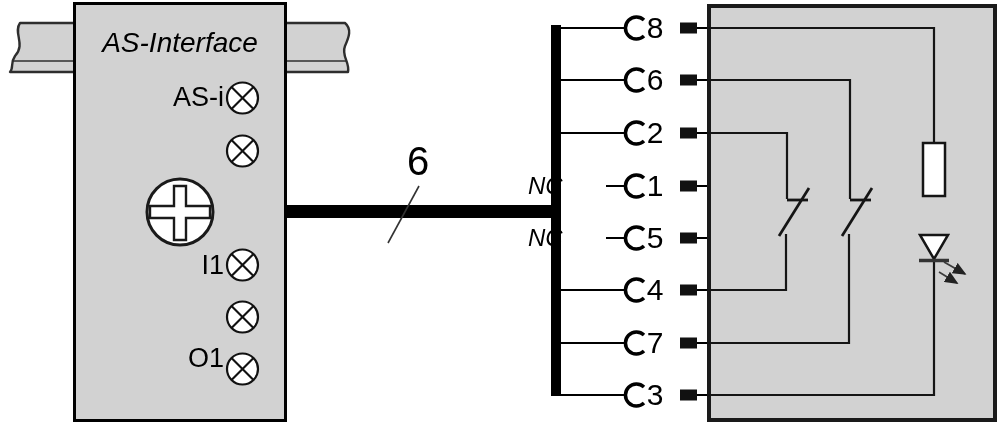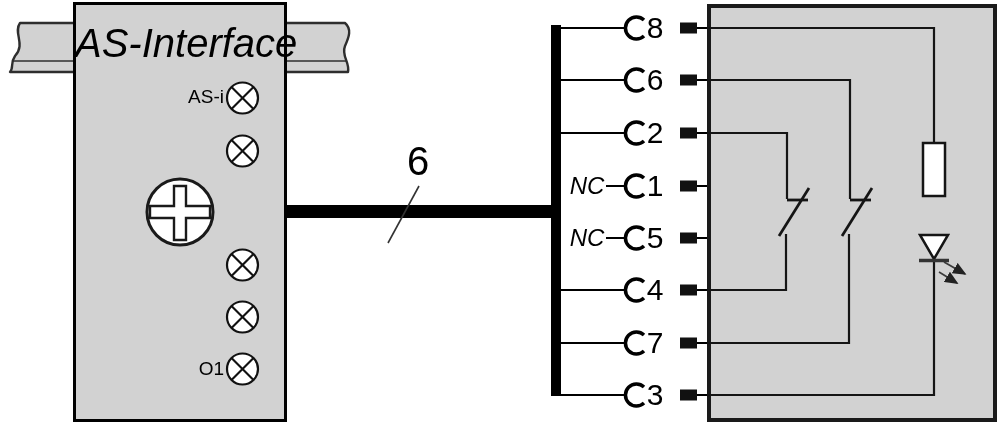--- a/index.html
+++ b/index.html
@@ -7,37 +7,37 @@
     position:relative;
     width:1000px;height:438px;
     background:#ffffff;
     font-family:"Liberation Sans", sans-serif;
     overflow:hidden;
   }
   #diagram-svg{position:absolute;left:0;top:0;width:1000px;height:438px;}
   .txt{position:absolute;color:#000;white-space:nowrap;}
   .module-title{
     left:75px;top:26px;width:210px;
-    font-size:40px;line-height:34px;font-style:italic;
+    font-size:28px;line-height:34px;font-style:italic;
     text-align:center;letter-spacing:0px;
   }
   .led-label{
     left:120px;width:104px;text-align:right;
-    font-size:19px;line-height:28px;
+    font-size:27px;line-height:28px;
   }
   .wire-count{
     left:398px;top:140px;width:40px;text-align:center;
     font-size:40px;line-height:42px;
   }
   .pin-number{
     left:642px;width:26px;text-align:center;
     font-size:30px;line-height:32px;
   }
   .nc-label{
-    left:564px;width:46px;text-align:center;
+    left:528px;width:46px;text-align:left;
     font-size:24px;line-height:26px;font-style:italic;
   }
 </style>
 </head>
 <body>
 
 <div id="canvas">
 
   <svg id="diagram-svg" viewBox="0 0 1000 438">
     <defs>
@@ -176,21 +176,22 @@
       <g stroke="#3a3a3a" stroke-width="1.7">
         <line x1="944" y1="262" x2="965" y2="274" marker-end="url(#ah)"></line>
         <line x1="939" y1="272" x2="957" y2="283" marker-end="url(#ah)"></line>
       </g>
     </g>
   </svg>
 
   <div class="txt module-title">AS-Interface</div>
 
   <div class="txt led-label" style="top:83px">AS-i</div>
-  <div class="txt led-label" style="top:355px">O1</div>
+  <div class="txt led-label" style="top:251px">I1</div>
+  <div class="txt led-label" style="top:344px">O1</div>
 
   <div class="txt wire-count">6</div>
 
   <div class="txt pin-number" style="top:12px">8</div>
   <div class="txt pin-number" style="top:64px">6</div>
   <div class="txt pin-number" style="top:117px">2</div>
   <div class="txt pin-number" style="top:170px">1</div>
   <div class="txt pin-number" style="top:222px">5</div>
   <div class="txt pin-number" style="top:274px">4</div>
   <div class="txt pin-number" style="top:327px">7</div>

